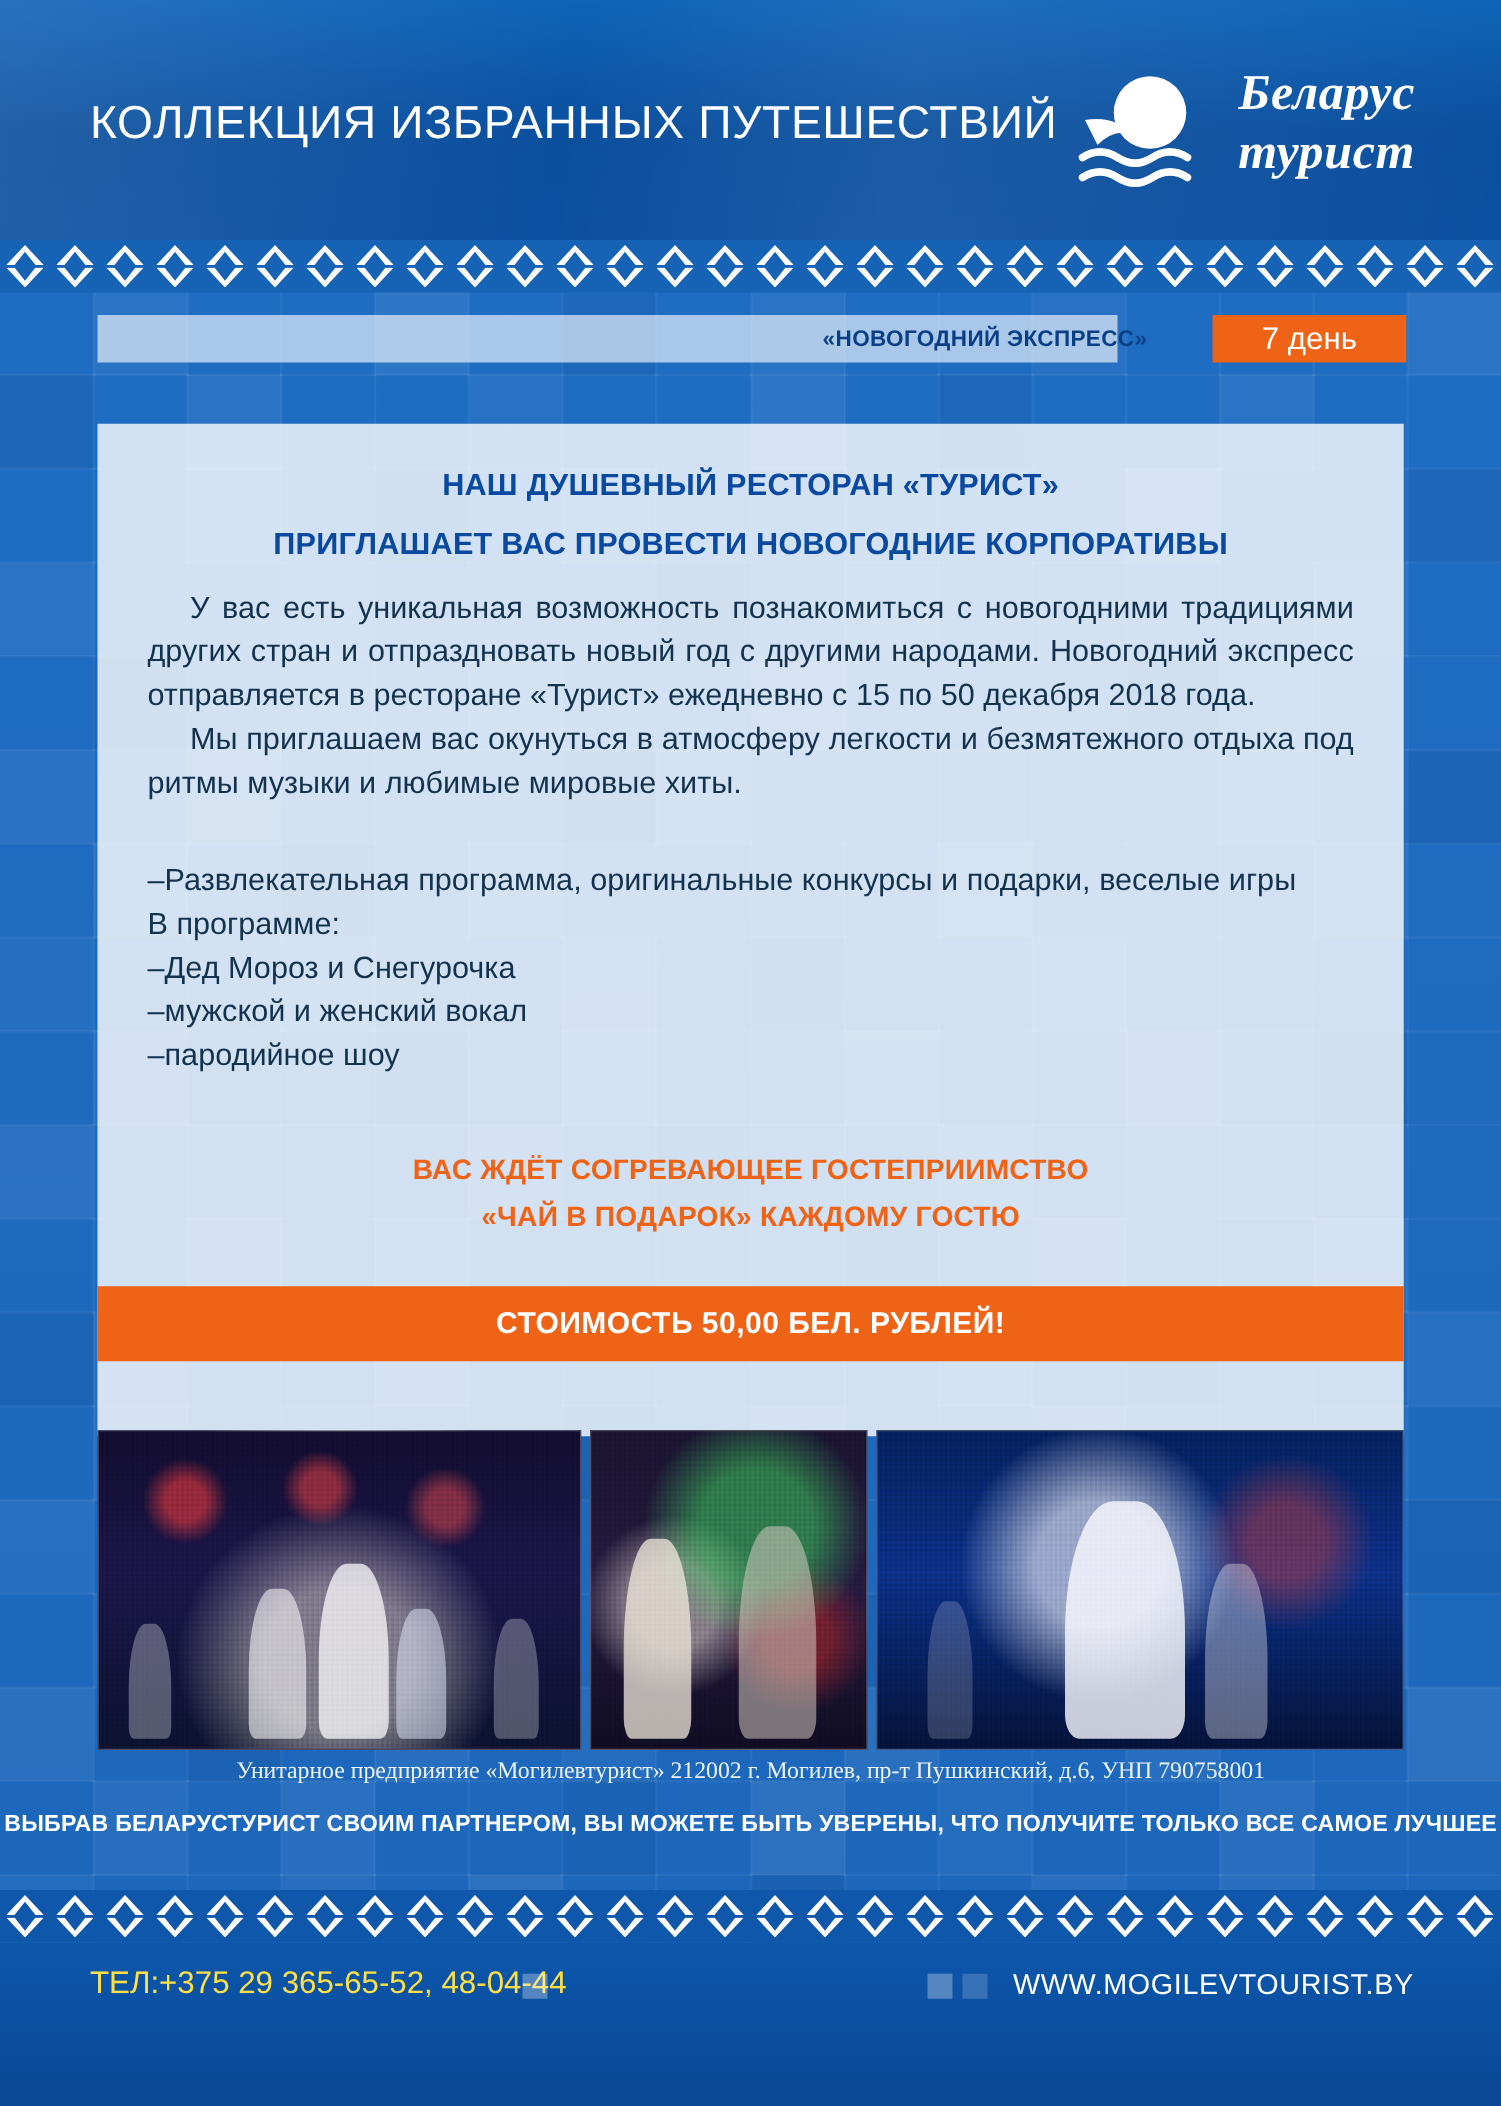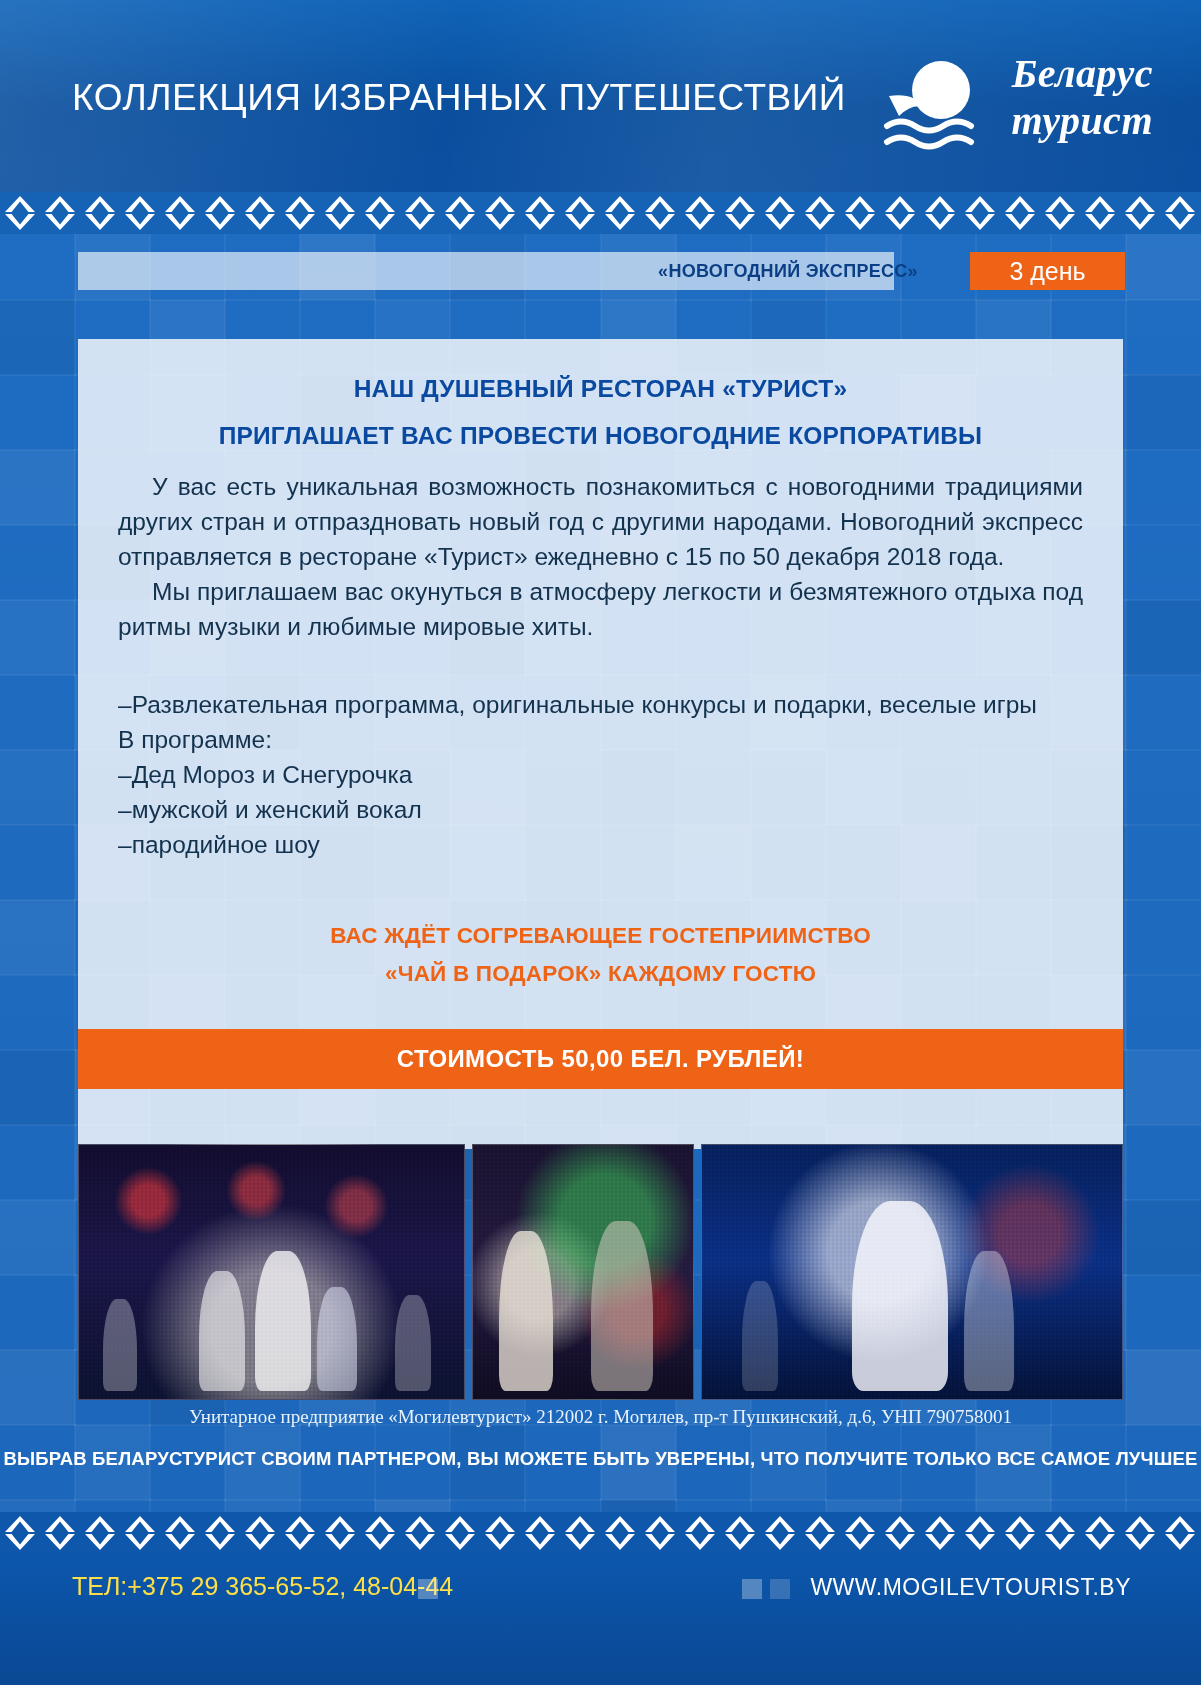--- a/index.html
+++ b/index.html
@@ -56,21 +56,21 @@
     top: 98px;
     transform: translateY(-50%);
     color: #ffffff;
     font-size: 37px;
     letter-spacing: 0.5px;
     font-weight: 400;
     white-space: nowrap;
   }
   .logo {
     position: absolute;
-    right: 48px;
+    right: 69px;
     top: 46px;
     width: 270px;
     height: 112px;
     text-decoration: underline;
   }
   .logo-text {
     position: absolute;
     right: 0;
     top: 4px;
     text-align: right;
@@ -808,21 +808,21 @@
         <div class="orn-unit"></div>
         <div class="orn-unit"></div>
         <div class="orn-unit"></div>
       <div class="orn-unit"></div>
     </div>
   </div>
 
   <div class="tabs-row">
     <div class="tab-blank"></div>
     <div class="tab-name">«НОВОГОДНИЙ ЭКСПРЕСС»</div>
-    <div class="tab-days">3 день</div>
+    <div class="tab-days">7 день</div>
   </div>
 
   <div class="card">
     <div class="title-block">
       <div>НАШ ДУШЕВНЫЙ РЕСТОРАН «ТУРИСТ»</div>
       <div>ПРИГЛАШАЕТ ВАС ПРОВЕСТИ НОВОГОДНИЕ КОРПОРАТИВЫ</div>
     </div>
 
     <div class="body-text">
       <p class="indent">У вас есть уникальная возможность познакомиться с новогодними традициями других стран  и отпраздновать новый год с  другими народами. Новогодний экспресс отправляется в ресторане «Турист» ежедневно с 15 по 50 декабря 2018 года.</p>

